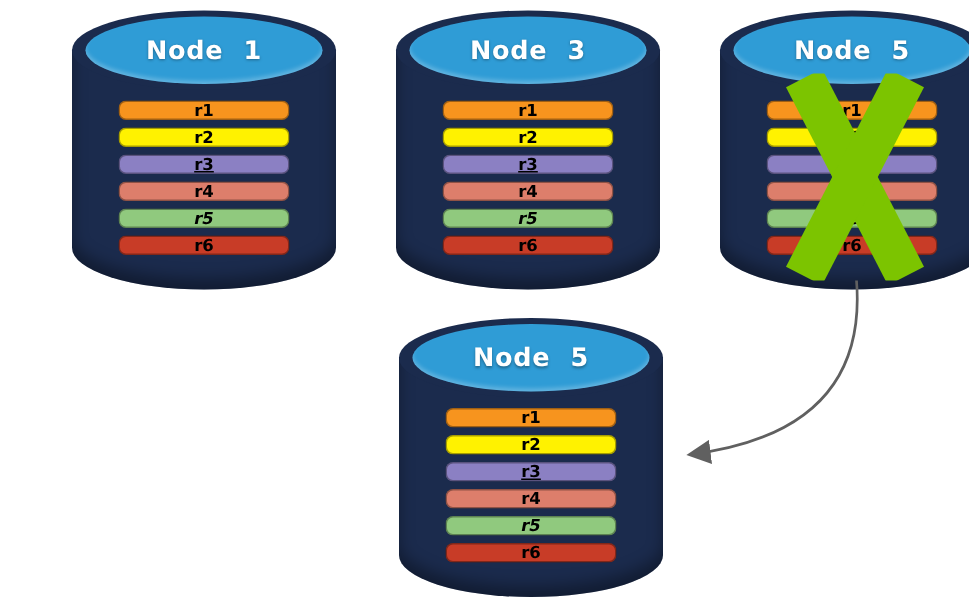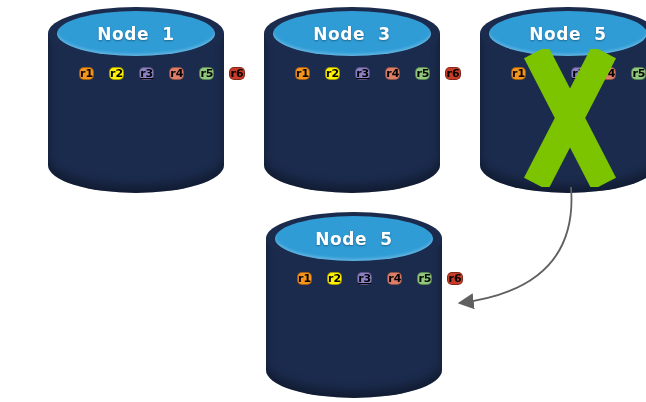--- a/index.html
+++ b/index.html
@@ -52,41 +52,41 @@
     font-size: 17px;
     font-weight: bold;
     word-spacing: 7px;
     letter-spacing: 0.5px;
     text-shadow: 0 1px 2px rgba(0,0,0,0.35);
   }
   .bars {
     position: absolute;
     left: 31px; right: 31px; top: 60px;
     display: flex;
-    flex-direction: row;
-    gap: 15px;
+    flex-direction: column;
+    gap: 5px;
   }
   .bar {
     height: 13px;
     box-sizing: border-box;
     border: 1px solid rgba(0,0,0,0.35);
     border-radius: 5px;
     display: flex;
     align-items: center;
     justify-content: center;
     font-size: 11px;
     font-weight: bold;
     color: #000000;
     line-height: 11px;
   }
   .c-r1 { background: var(--record-r1, #F7941E); }
   .c-r2 { background: var(--record-r2, #FFF200); }
   .c-r3 { background: var(--record-r3, #8B80C3); text-decoration: underline; }
   .c-r4 { background: var(--record-r4, #DD7E6B); }
-  .c-r5 { background: var(--record-r5, #90C97E); }
+  .c-r5 { background: var(--record-r5, #90C97E); font-style: italic; }
   .c-r6 { background: var(--record-r6, #C83C27); }
 
   
   .node-1 { left: 22px;  top: 7px; }
   .node-2 { left: 238px; top: 7px; }
   .node-3 { left: 454px; top: 7px; }
   .node-4 { left: 240px; top: 212px; }
 
   
   .fail-x {

